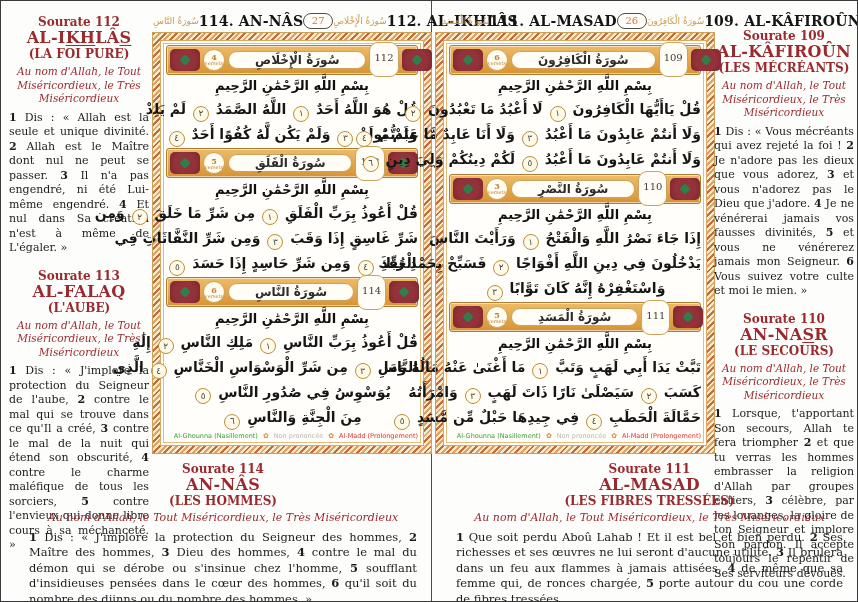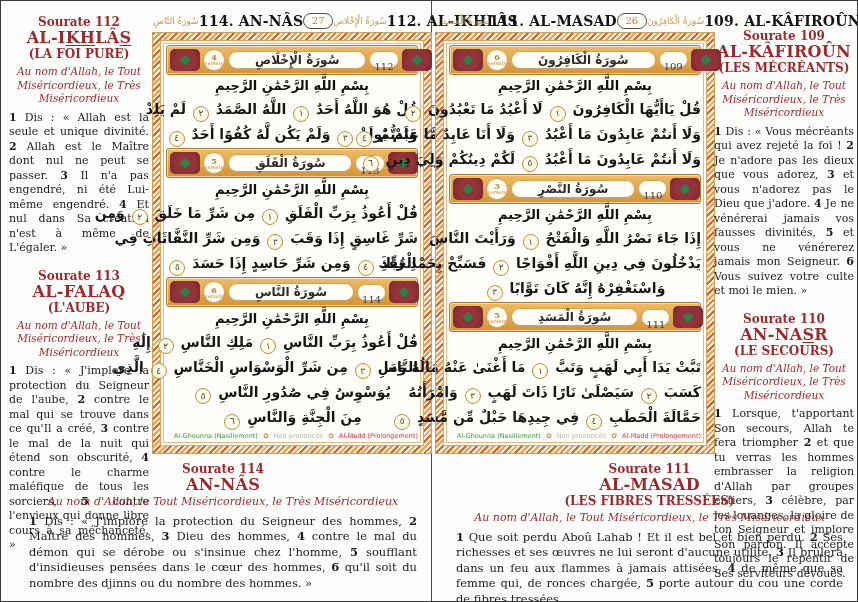--- a/index.html
+++ b/index.html
@@ -32,21 +32,21 @@
     border-radius:5px;position:relative;}
   .band-end .band-dot{position:absolute;left:11px;top:7px;width:8px;height:8px;background:#2f8048;
     border-radius:2px;transform:rotate(45deg);}
   .band-count{width:20px;height:20px;flex:0 0 20px;border-radius:50%;background:#fffdf2;border:1px solid #cfa457;
     display:flex;flex-direction:column;align-items:center;justify-content:center;line-height:1;}
   .band-count .count-num{font-size:8px;font-weight:bold;color:#c07c2c;}
   .band-count .count-label{font-size:5px;color:#c07c2c;}
   .band-title-wrap{flex:1;display:flex;justify-content:center;}
   .band-title{background:#fffdf6;border:1px solid #caa45f;border-radius:12px;padding:1px 26px;
     font-family:"DejaVu Sans",sans-serif;font-size:12px;font-weight:bold;color:#2b2b2b;white-space:nowrap;}
-  .band-num{min-width:22px;height:17px;line-height:17px;flex:0 0 auto;padding:6px 4px;background:#fffdf6;
+  .band-num{min-width:22px;height:35px;line-height:17px;flex:0 0 auto;padding:6px 4px;background:#fffdf6;
     border:1px solid #caa45f;border-radius:9px;text-align:center;font-size:10px;color:#3c3c3c;box-sizing:border-box;}
 
   .bismillah{direction:rtl;text-align:center;font-family:"DejaVu Sans",sans-serif;font-size:13px;
     font-weight:bold;color:#101010;line-height:20px;}
   .ayah-line{direction:rtl;text-align:center;font-family:"DejaVu Sans",sans-serif;font-size:14px;
     font-weight:bold;color:#161616;line-height:23px;white-space:nowrap;}
   .ayah-marker{display:inline-flex;align-items:center;justify-content:center;width:14px;height:14px;
     border:1px solid #bb8f3c;border-radius:50%;background:#fffbe8;font-size:9px;font-weight:normal;
     color:#4a4a4a;margin:0 2px;vertical-align:-2px;}
 
@@ -181,20 +181,21 @@
           <span class="legend-gray">Non prononcée</span>
           <span class="legend-sep">✿</span>
           <span class="legend-red">Al-Madd (Prolongement)</span>
         </div>
       </div>
     </div>
 
     <div class="bottom-sec bottom-left">
       <div class="fr-sourate">Sourate 114</div>
       <div class="fr-name"><span>AN-NÂS</span></div>
+      <div class="fr-subtitle">(LES HOMMES)</div>
       <div class="fr-basmala">Au nom d'Allah, le Tout Miséricordieux, le Très Miséricordieux</div>
       <div class="fr-body"><span class="seg-bold" style="font-weight: bold;">1</span><span> Dis : « J'implore la protection du Seigneur des hommes, </span><span class="seg-bold" style="font-weight: bold;">2</span><span> Maître des hommes, </span><span class="seg-bold" style="font-weight: bold;">3</span><span> Dieu des hommes, </span><span class="seg-bold" style="font-weight: bold;">4</span><span> contre le mal du démon qui se dérobe ou s'insinue chez l'homme, </span><span class="seg-bold" style="font-weight: bold;">5</span><span> soufflant d'insidieuses pensées dans le cœur des hommes, </span><span class="seg-bold" style="font-weight: bold;">6</span><span> qu'il soit du nombre des djinns ou du nombre des hommes. »</span></div>
     </div>
   </div>
 
   <div class="page page-right">
 
     <div class="page-header" style="left:10px;width:276px;">
       <span class="hdr-arabic">سُورَةُ الْمَسَدِ</span>
       <span class="hdr-title">111. AL-MASAD</span>

